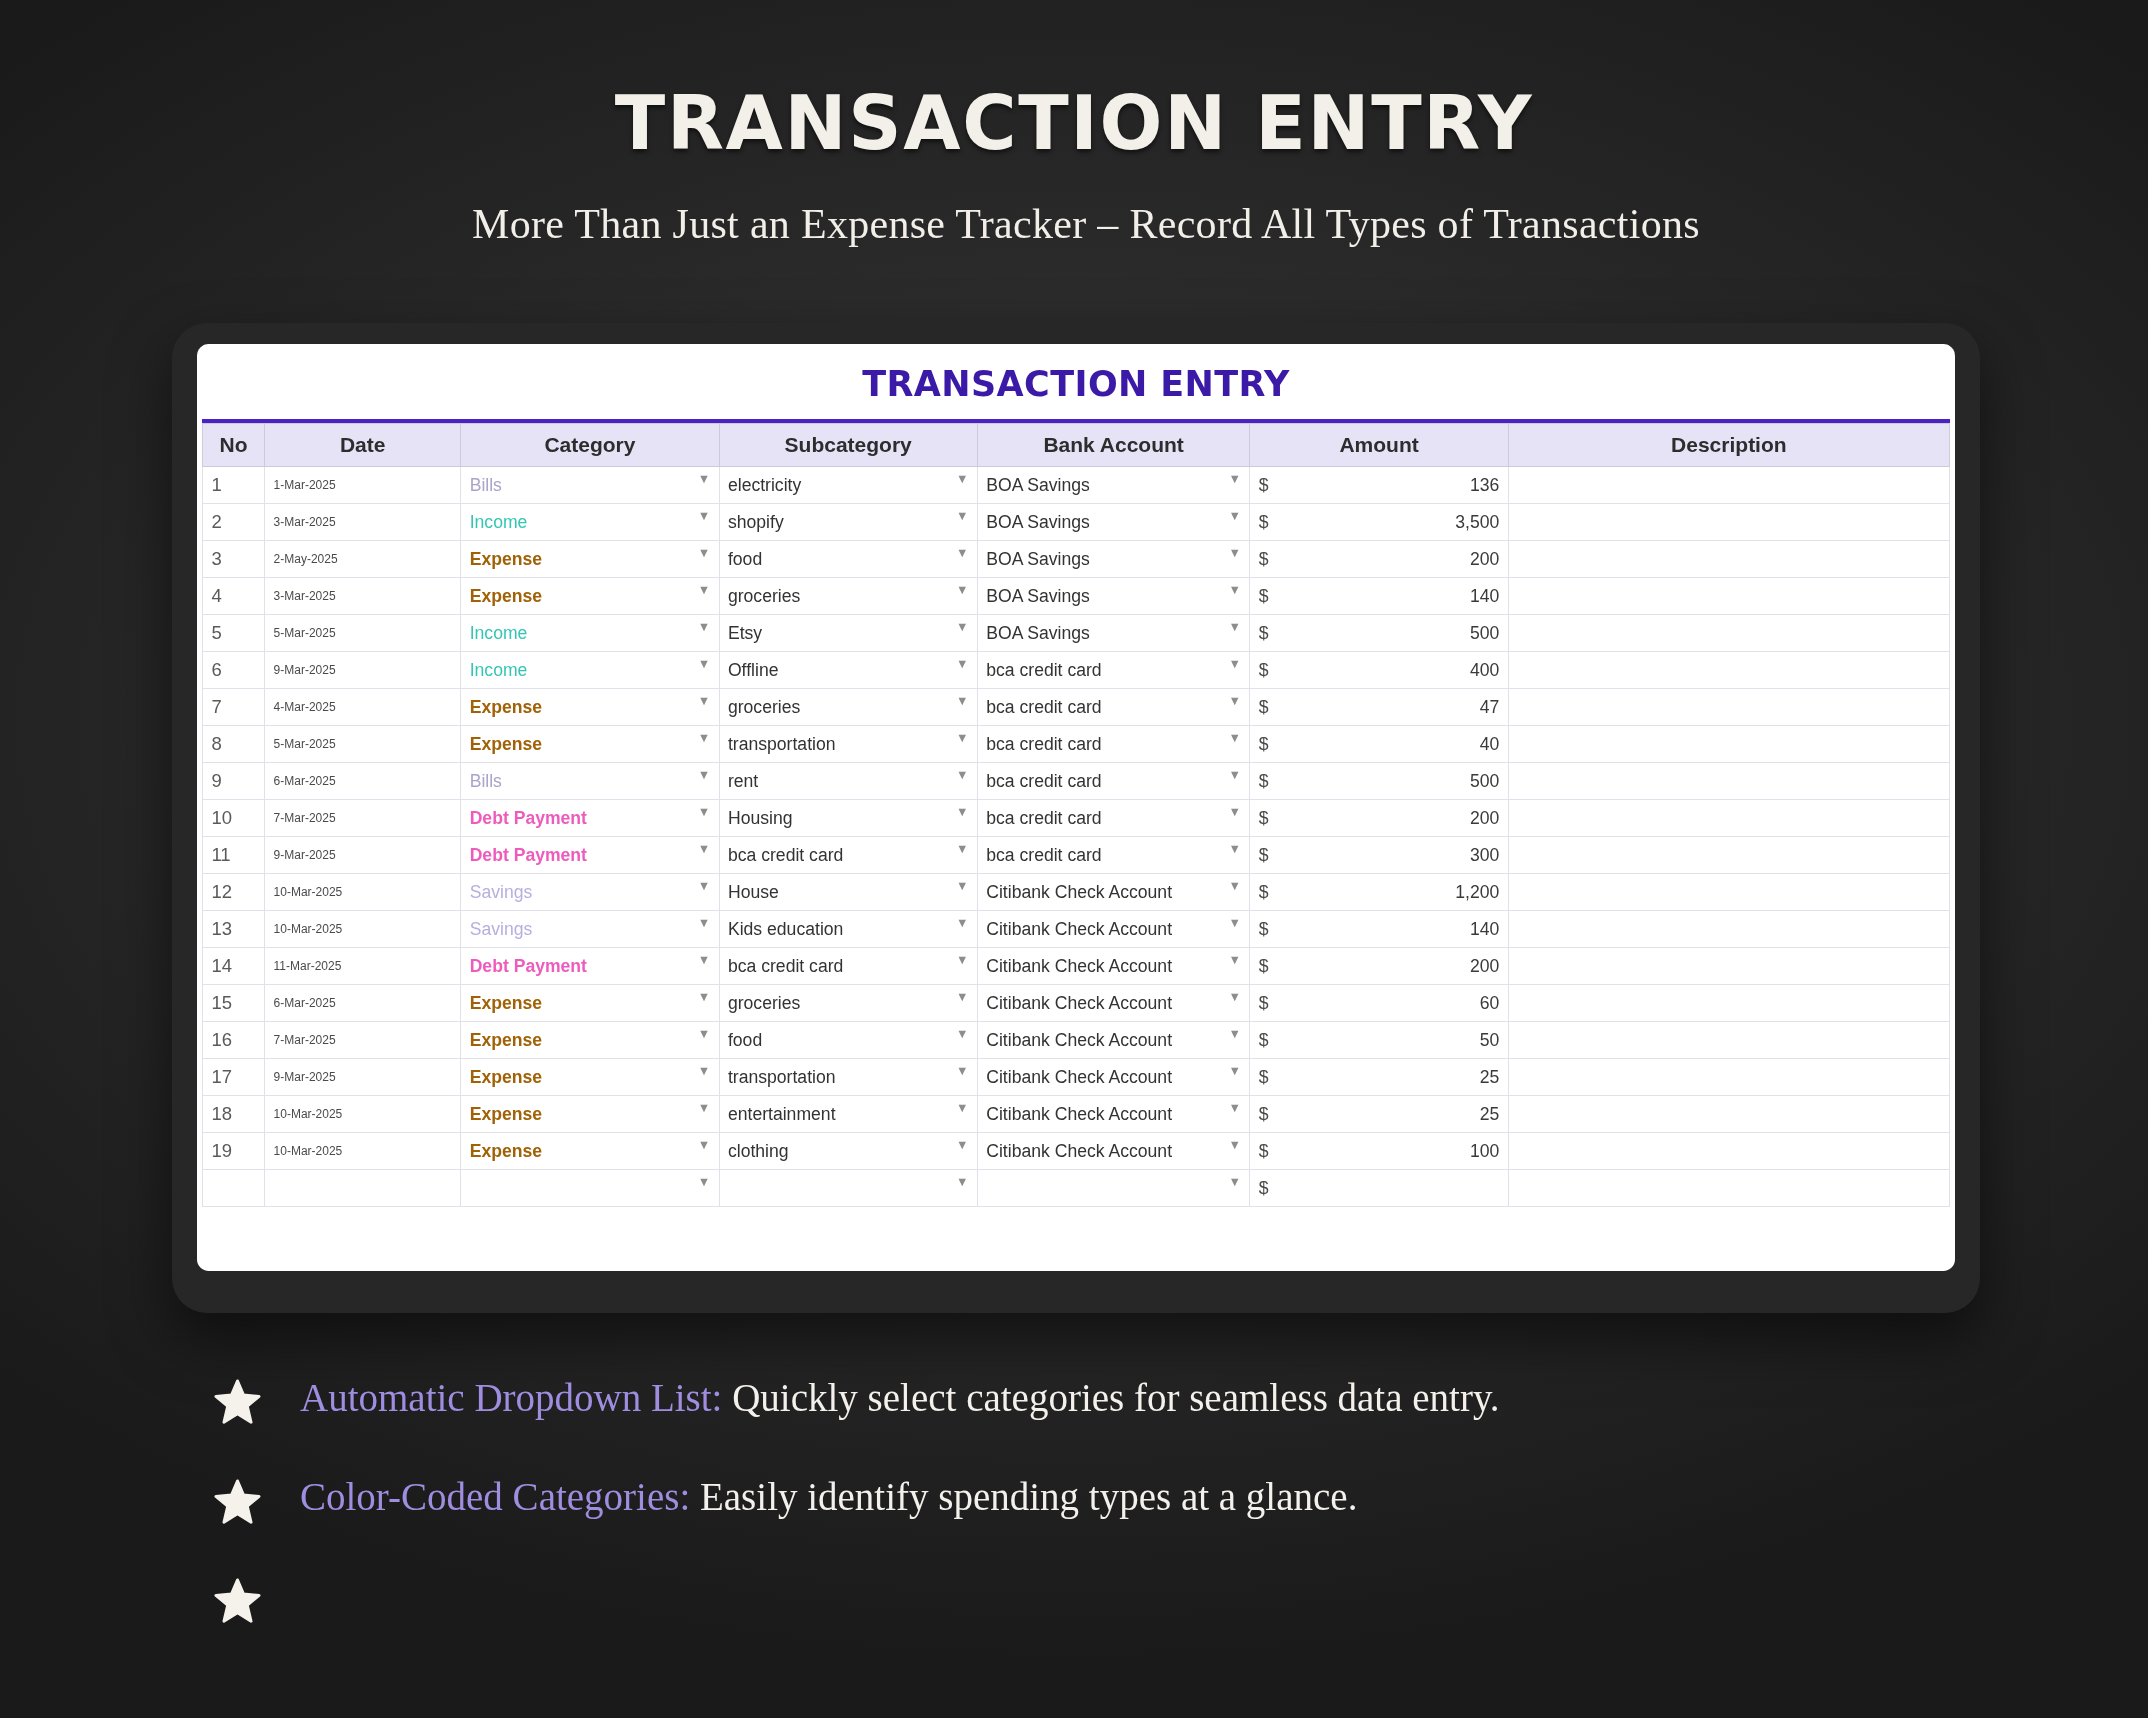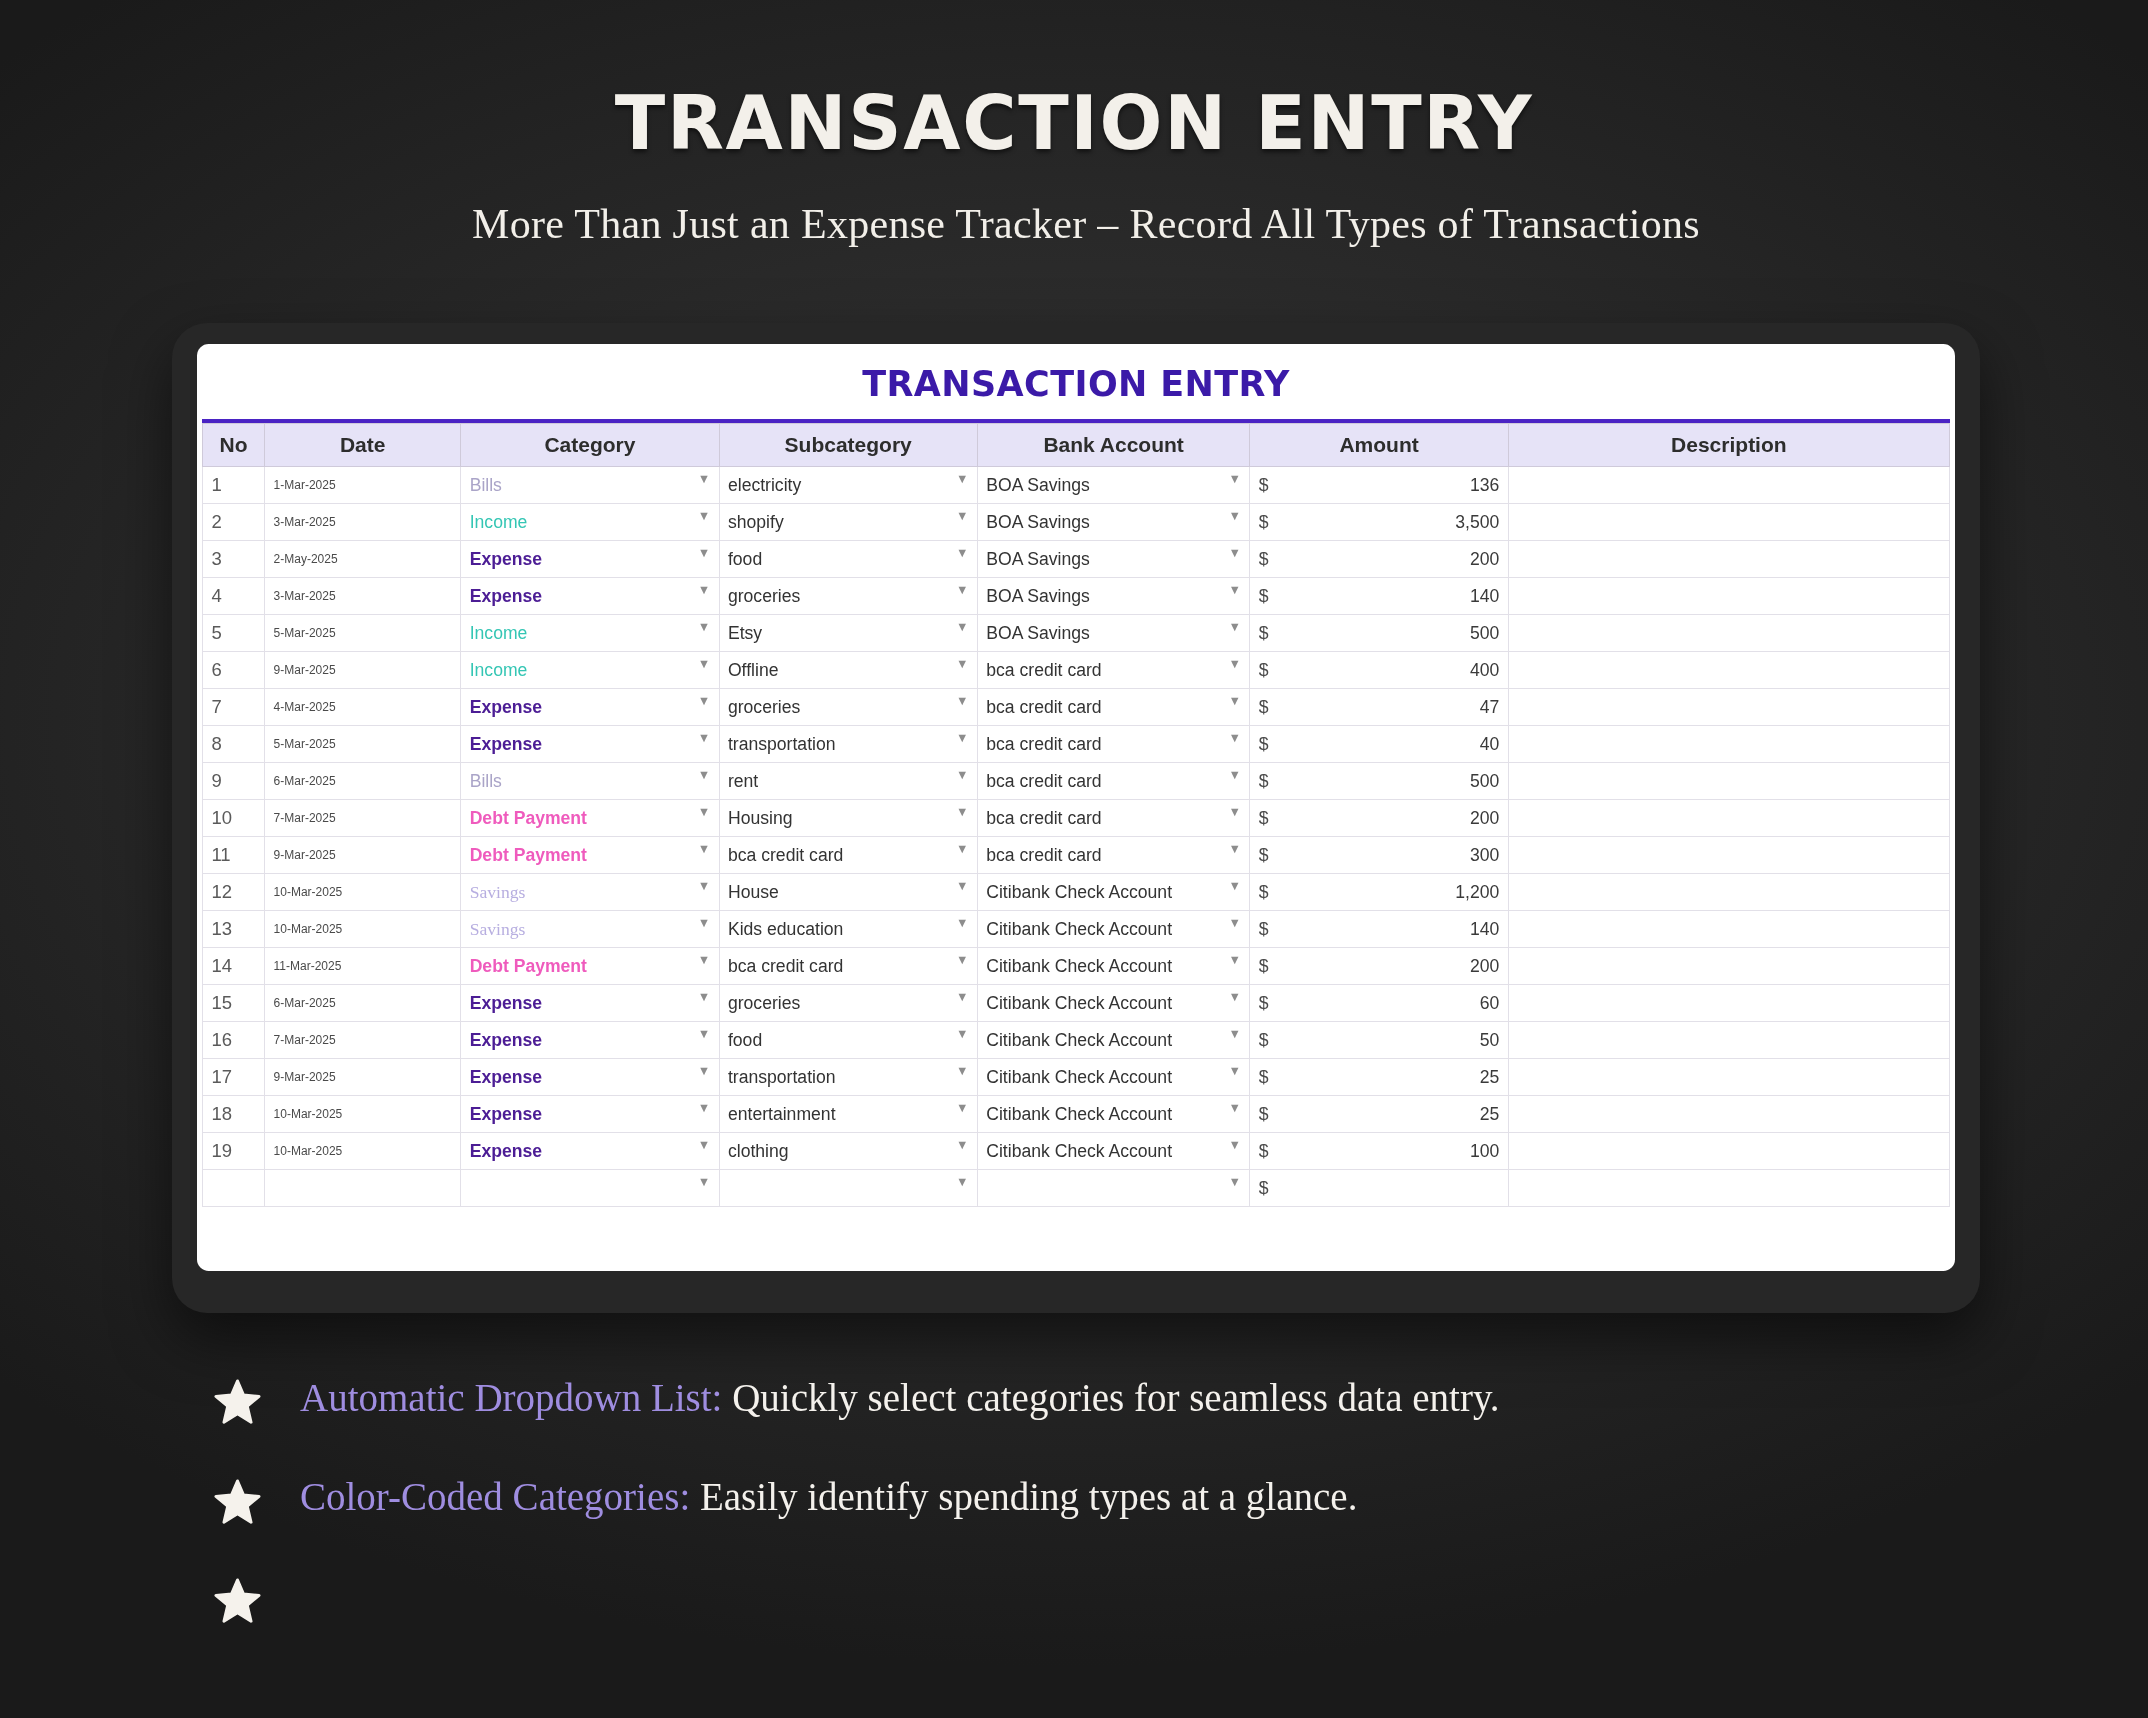--- a/index.html
+++ b/index.html
@@ -136,23 +136,23 @@
     align-items: center;
     justify-content: space-between;
     height: 100%;
   }
   .amt-cur { color: #4a4a4a; font-size: 17.6px; }
   .amt-val { color: #3a3a3a; font-size: 17.6px; }
 
   
   .cat-Bills        { color: #aaa4c8; }
   .cat-Income       { color: #34c6b4; }
-  .cat-Expense      { color: #4c1d95; font-weight: 600; }
+  .cat-Expense      { color: #a16207; font-weight: 600; }
   .cat-DebtPayment  { color: #ef5bbd; font-weight: 600; }
-  .cat-Savings      { color: #b7aee0; font-family: Liberation Serif, serif; }
+  .cat-Savings      { color: #b7aee0; }
 
   .partial-row td { height: 18.5px; }
 
   
   .features {
     position: absolute;
     left: 214px;
     top: 1376px;
     width: 1745px;
   }

